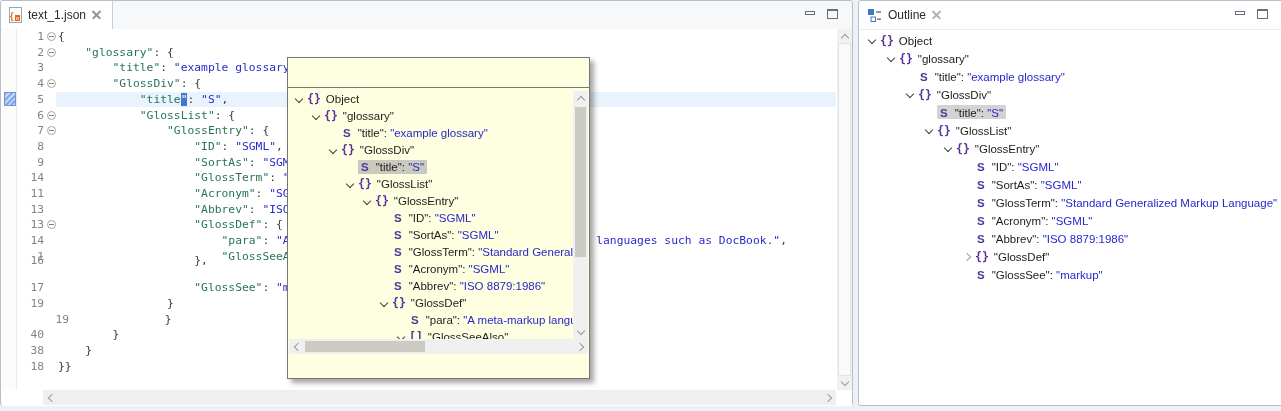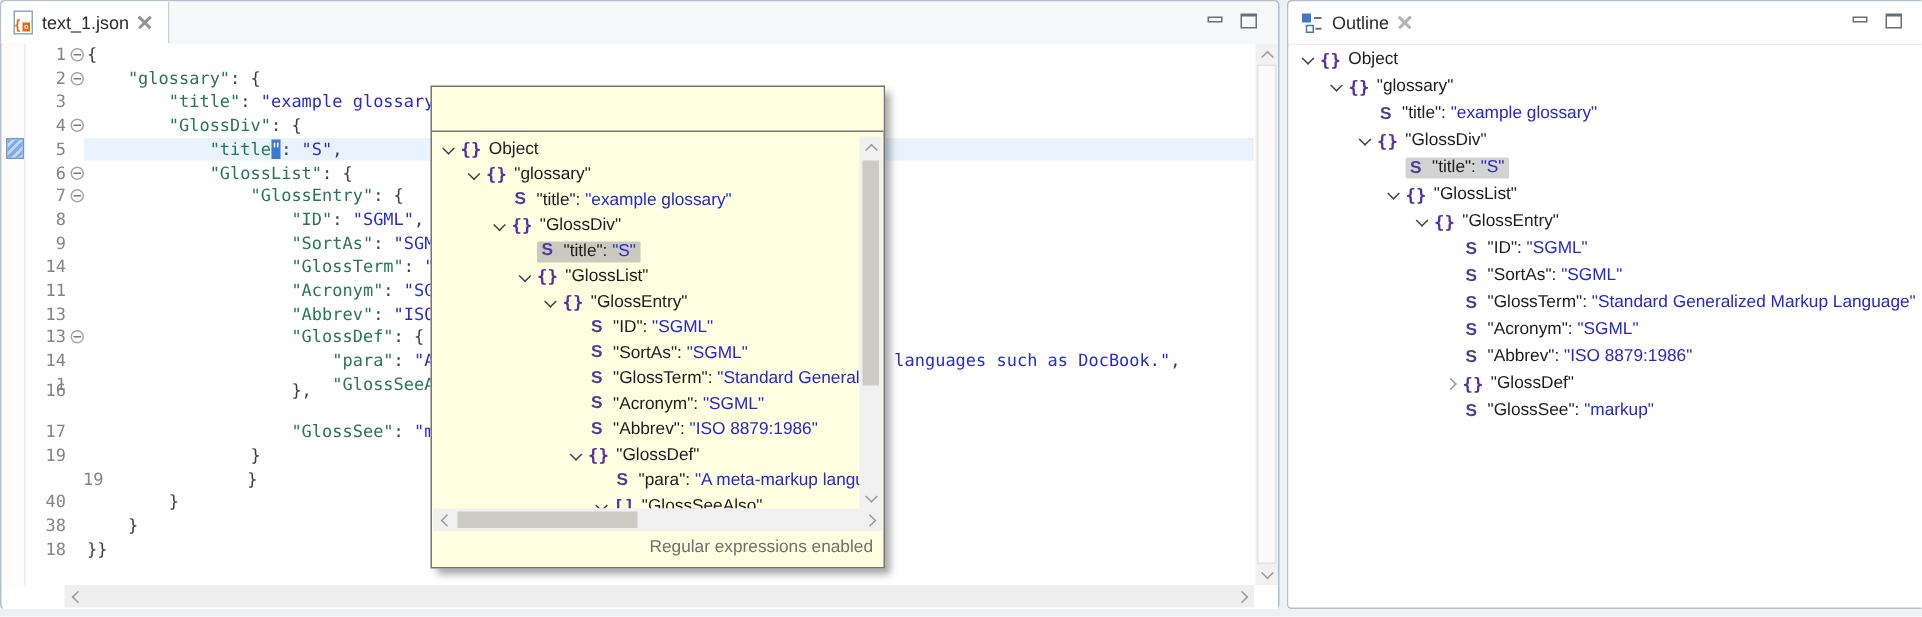--- a/index.html
+++ b/index.html
@@ -279,14 +279,13 @@
   <div class="sb-v" id="pop-vscroll">
     <span class="arrow up" style="left:4px;top:4px;"></span>
     <div class="sb-thumb popthumb" style="left:2px;top:16px;width:11px;height:150px;"></div>
     <span class="arrow down" style="left:4px;bottom:4px;"></span>
   </div>
   <div id="pop-hscroll">
     <span class="arrow left" style="left:4px;top:4px;"></span>
     <div class="sb-thumb popthumb" style="left:16px;top:2px;width:120px;height:11px;"></div>
     <span class="arrow right" style="right:4px;top:4px;"></span>
   </div>
-  <div id="pop-status">Regular expressions enabled</div>
 </div>
 
 </body></html>

